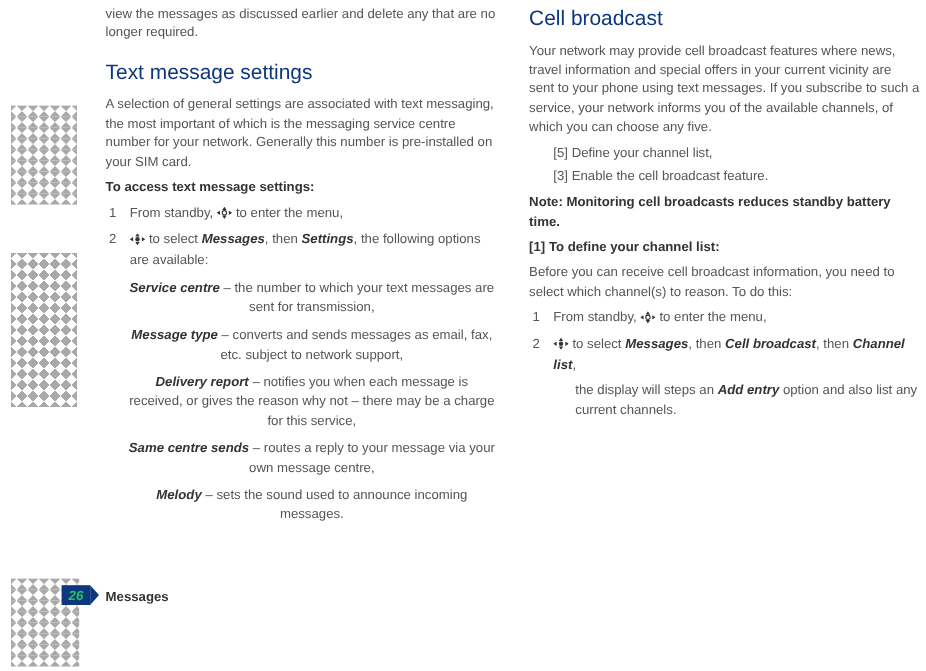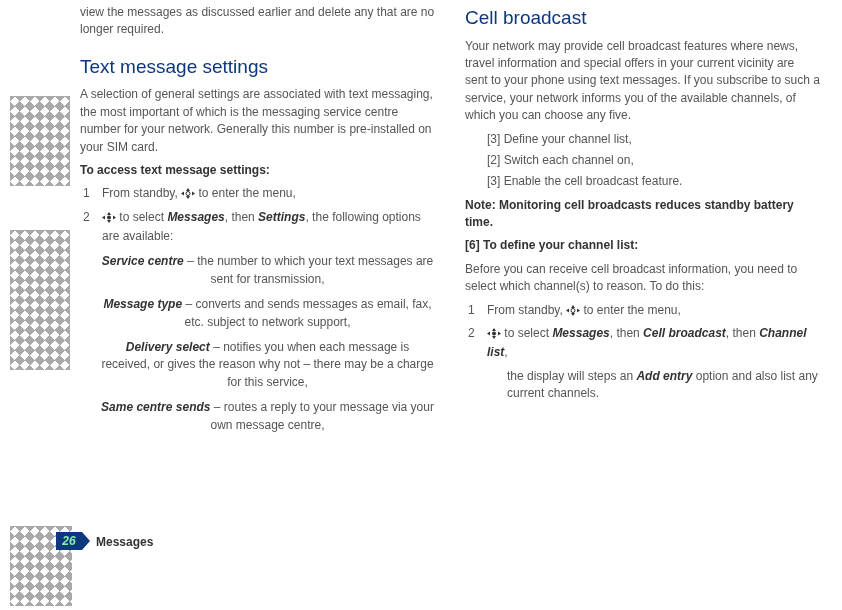--- a/index.html
+++ b/index.html
@@ -13,20 +13,21 @@
     line-height:1.45;
   }
   .page{
     position:absolute;
     left:0;top:0;right:0;bottom:0;
   }
   .col{
     position:absolute;
     top:0;
     width:355px;
+    margin-left:16px;
   }
   .col-left{left:80px;}
   .col-right{left:465px;}
   h2{
     color:#0d377e;
     font-weight:normal;
     font-size:19px;
     margin:14px 0 4px 0;
   }
   .intro-top{margin-top:4px;}
@@ -48,21 +49,21 @@
       linear-gradient(45deg,transparent 75%,#a9a9a9 75%),
       linear-gradient(-45deg,transparent 75%,#a9a9a9 75%);
     background-size:10px 10px;
   }
   .deco1{left:10px;top:96px;height:90px;}
   .deco2{left:10px;top:230px;height:140px;}
   .footer-deco{left:10px;top:526px;height:80px;width:62px;}
   .page-num-wrap{
     position:absolute;left:56px;top:532px;
     width:26px;height:18px;
-    background:#0d377e;color:#86efac;
+    background:#0d377e;color:#22c55e;
     font-size:12px;font-weight:bold;
     text-align:center;line-height:18px;
     font-style:italic;
   }
   .page-num-wrap .tri{
     position:absolute;right:-8px;top:0;
     width:0;height:0;
     border-top:9px solid transparent;
     border-bottom:9px solid transparent;
     border-left:8px solid #0d377e;
@@ -116,35 +117,35 @@
             <circle cx="7" cy="5.5" r="2" fill="#333"></circle>
           </svg>
         </span>
         <span> to select </span><span class="bi">Messages</span><span>, then </span><span class="bi">Settings</span><span>, the following options are available:</span>
       </li>
     </ol>
 
     <div class="optlist">
       <div class="opt"><span class="bi">Service centre</span><span> – the number to which your text messages are sent for transmission,</span></div>
       <div class="opt"><span class="bi">Message type</span><span> – converts and sends messages as email, fax, etc. subject to network support,</span></div>
-      <div class="opt"><span class="bi">Delivery select</span><span> – notifies you when each message is received, or gives the reason why not – there may be a charge for this service,</span></div>
+      <div class="opt"><span class="bi">Delivery report</span><span> – notifies you when each message is received, or gives the reason why not – there may be a charge for this service,</span></div>
       <div class="opt"><span class="bi">Same centre sends</span><span> – routes a reply to your message via your own message centre,</span></div>
+      <div class="opt"><span class="bi">Melody</span><span> – sets the sound used to announce incoming messages.</span></div>
     </div>
   </div>
 
   <div class="col col-right">
     <h2 style="margin-top:4px">Cell broadcast</h2>
     <p>Your network may provide cell broadcast features where news, travel information and special offers in your current vicinity are sent to your phone using text messages. If you subscribe to such a service, your network informs you of the available channels, of which you can choose any five.</p>
     <div class="bracket-list">
-      <div>[3] Define your channel list,</div>
-      <div>[2] Switch each channel on,</div>
+      <div>[5] Define your channel list,</div>
       <div>[3] Enable the cell broadcast feature.</div>
     </div>
     <p class="bolditalic">Note: Monitoring cell broadcasts reduces standby battery time.</p>
-    <p class="bolditalic">[6] To define your channel list:</p>
+    <p class="bolditalic">[1] To define your channel list:</p>
     <p>Before you can receive cell broadcast information, you need to select which channel(s) to reason. To do this:</p>
 
     <ol class="steps">
       <li>
         <span class="num">1</span>
         <span>From standby, </span>
         <span class="icon-dir">
           <svg width="14" height="11" viewBox="0 0 14 11">
             <polygon points="7,0 9,3 5,3" fill="#333"></polygon>
             <polygon points="7,11 9,8 5,8" fill="#333"></polygon>

